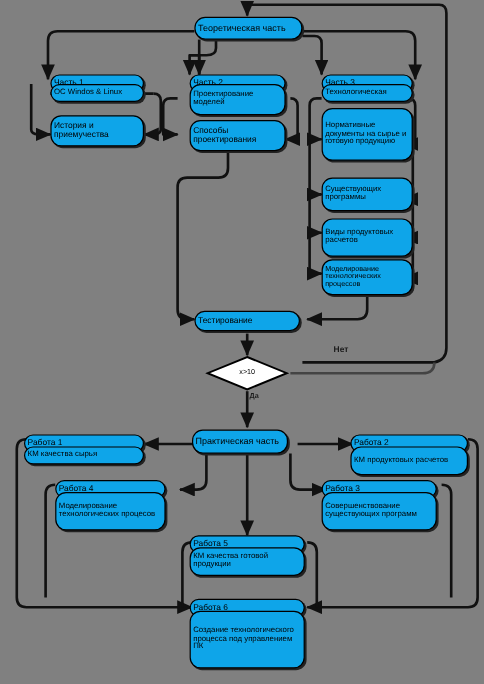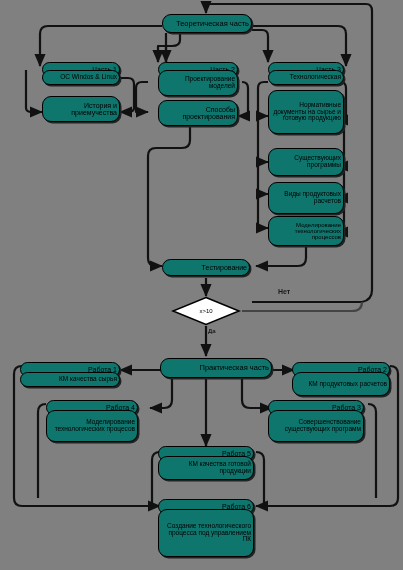--- a/index.html
+++ b/index.html
@@ -8,26 +8,26 @@
     background:#808080;
     font-family:"Liberation Sans", sans-serif;
     overflow:hidden;
     position:relative;
   }
   #stage{position:absolute;left:0;top:0;width:403px;height:570px;}
   svg#wires{position:absolute;left:0;top:0;width:403px;height:570px;}
 
   .node{
     position:absolute;
-    background:#0f766e;
+    background:#0ea5e9;
     border:1px solid #000000;
     border-radius:9px;
     box-sizing:border-box;
     color:#000;
-    text-align:right;
+    text-align:left;
     display:flex;
     align-items:center;
     justify-content:center;
     line-height:1.05;
     box-shadow:1.5px 1.5px 0 #222;
     z-index:5;
   }
   .node span{display:block;width:100%;padding:0 2px;}
   .f7{font-size:7px;}
   .f65{font-size:6.5px;}
@@ -184,21 +184,21 @@
   <div class="diamond" style="left:171px;top:296px;">
     <svg width="70" height="30" viewBox="0 0 70 30">
       <path d="M35,1.5 L68,15 L35,28.5 L2,15 z" fill="#ffffff" stroke="#000" stroke-width="1.6"></path>
     </svg>
     <div class="dtext">x&gt;10</div>
   </div>
 
   <div class="edgelabel" style="left:278px;top:288px;">Нет</div>
   <div class="edgelabel" style="left:208px;top:328px;font-size:6px;">Да</div>
 
-  <div class="node f75" style="left:160px;top:358px;width:112px;height:20px;">
+  <div class="node f75" style="left:160px;top:358px;width:80px;height:20px;">
     <span>Практическая часть</span>
   </div>
 
   <div class="node f7" style="left:20px;top:362px;width:100px;height:15px;">
     <span>Работа 1</span>
   </div>
   <div class="node f65" style="left:20px;top:372px;width:100px;height:15px;">
     <span>КМ качества сырья</span>
   </div>
 

